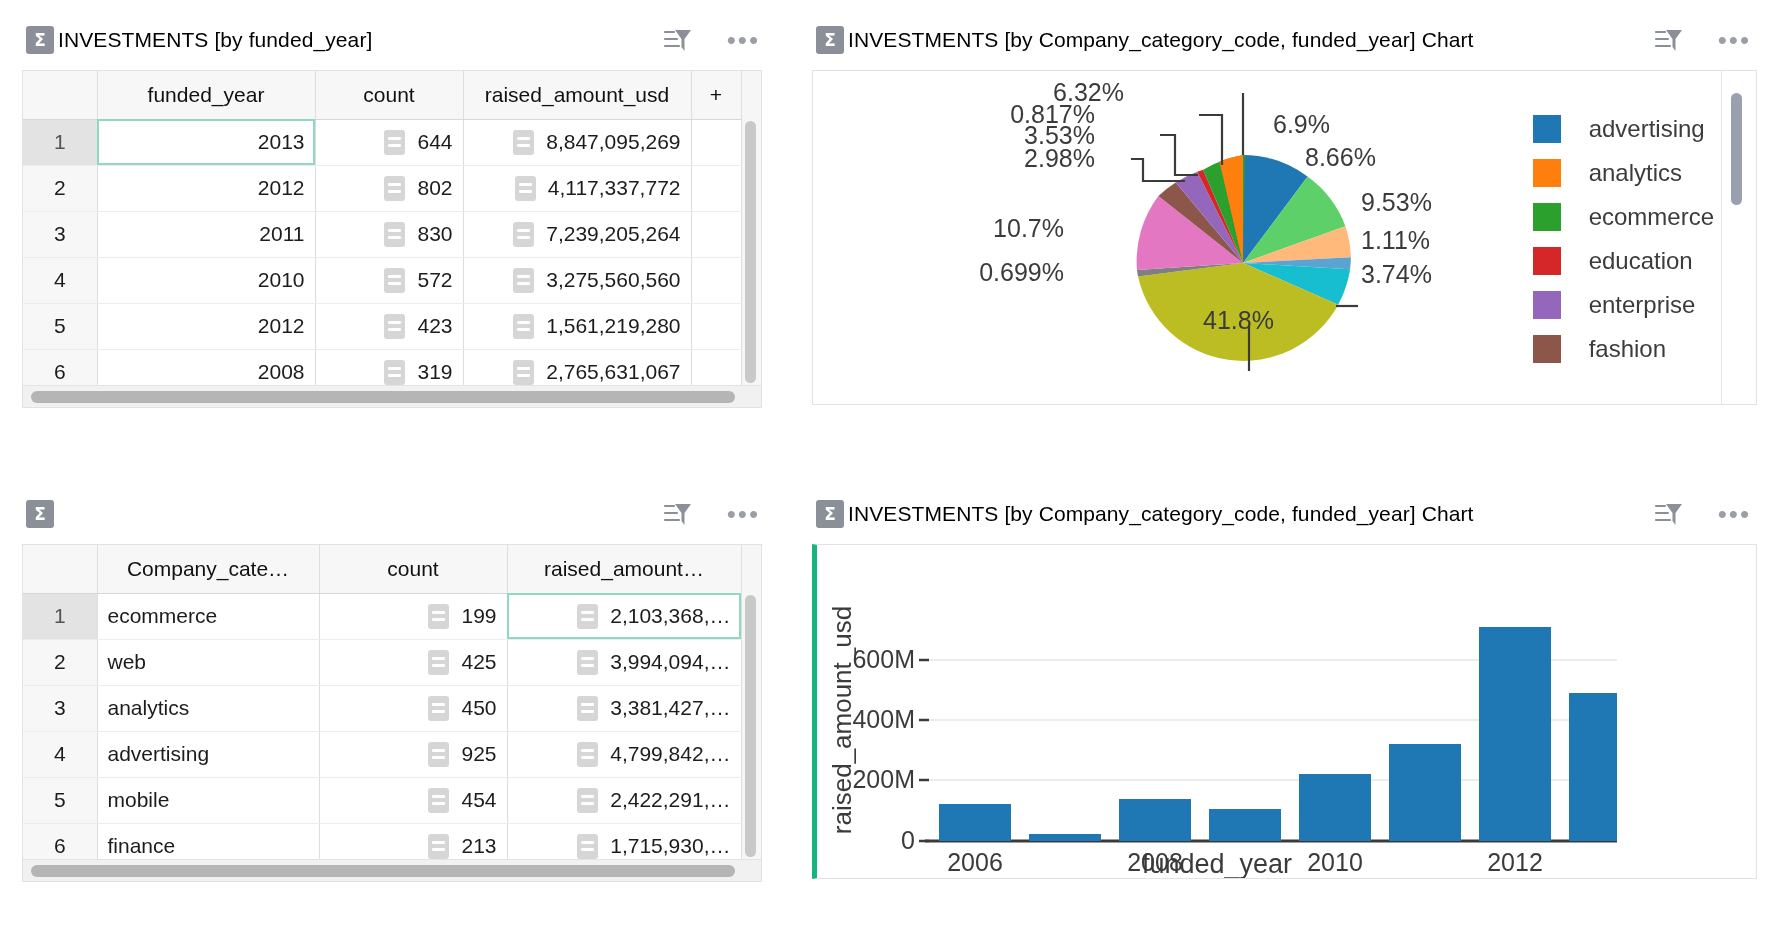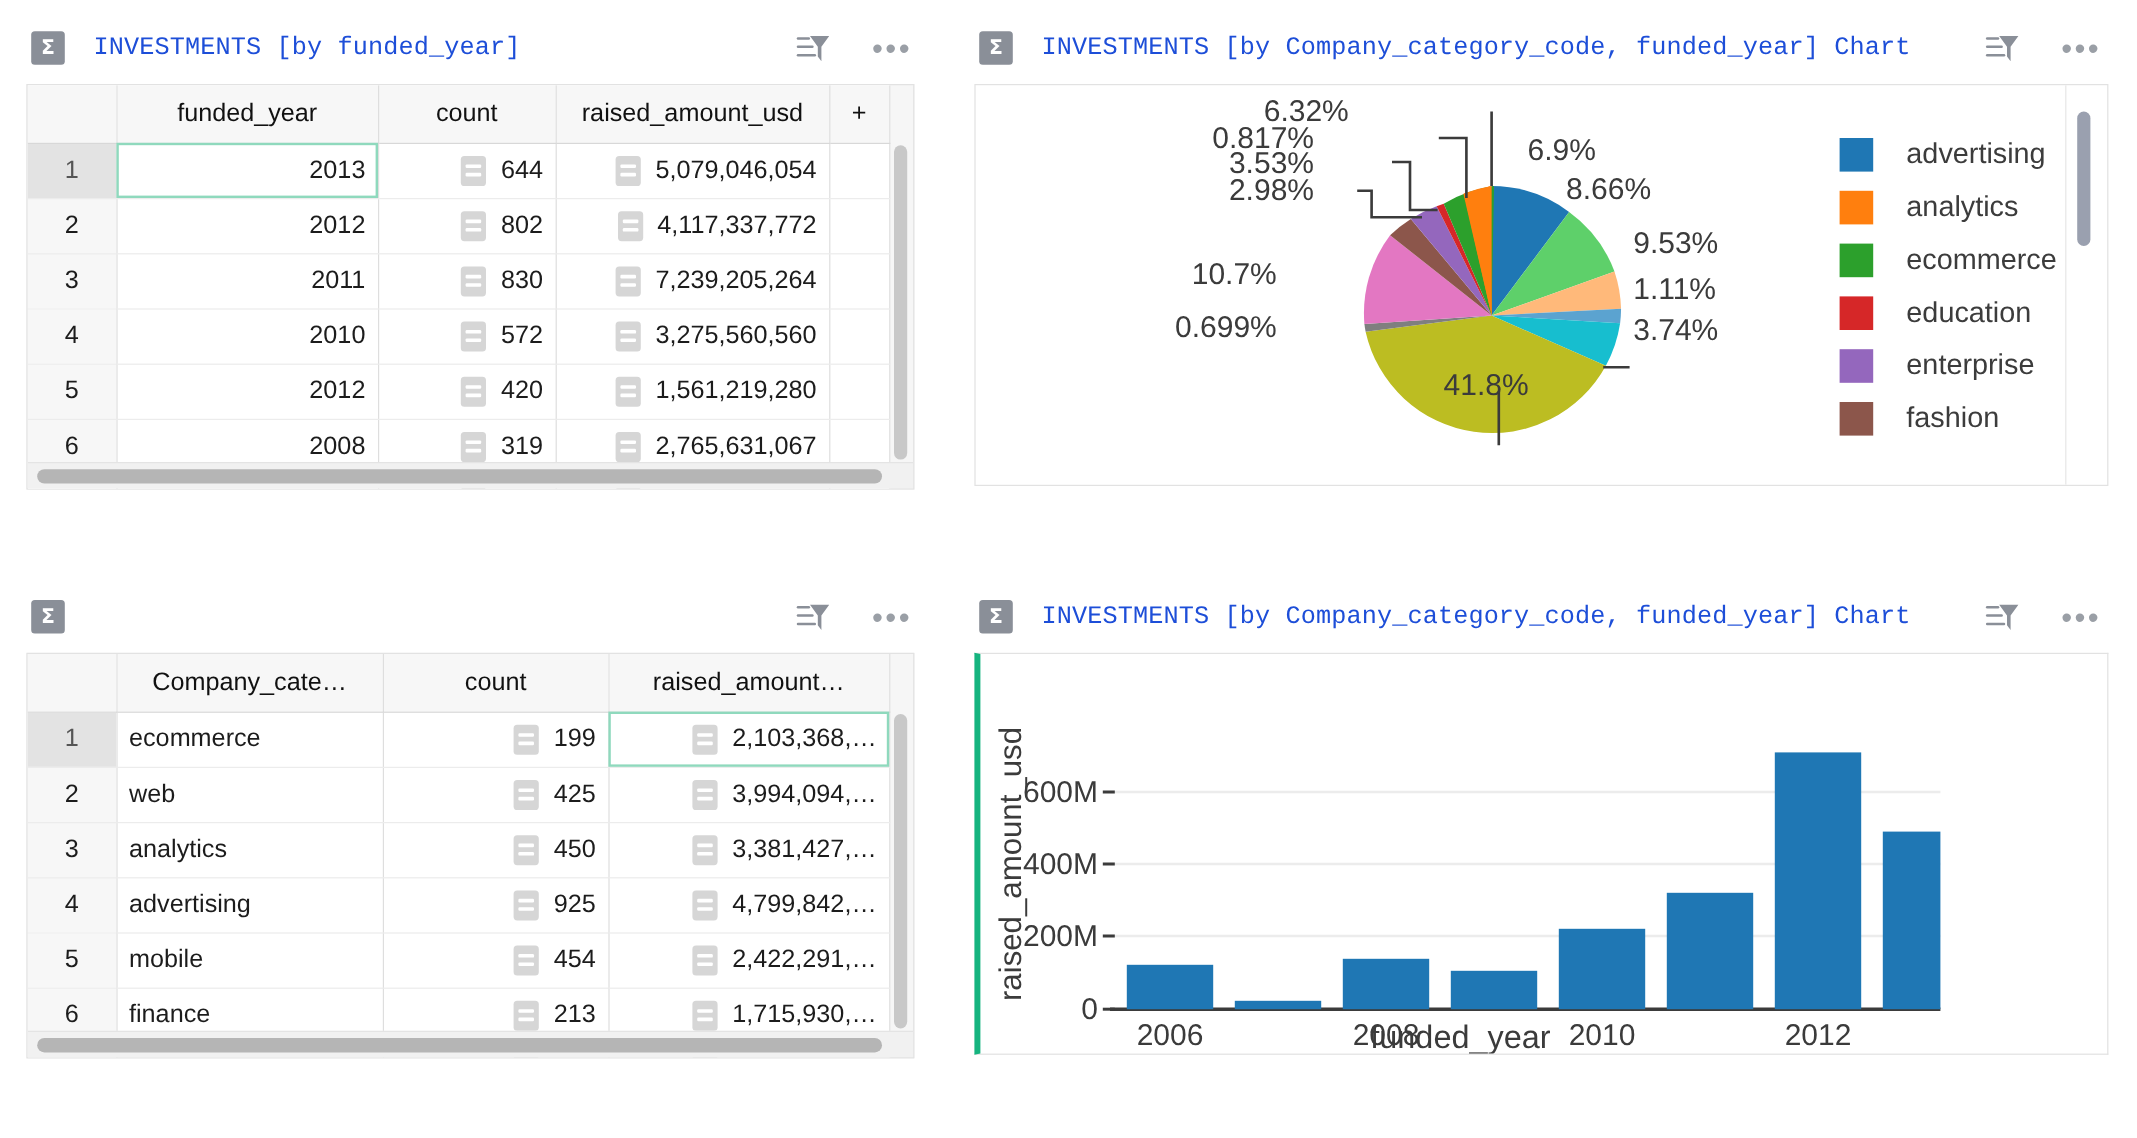--- a/index.html
+++ b/index.html
@@ -28,26 +28,25 @@
     width: 28px; height: 28px;
     background: #8a8f98;
     color: #ffffff;
     border-radius: 3px;
     display: flex; align-items: center; justify-content: center;
     font-size: 17px; font-weight: bold;
     font-family: "DejaVu Sans", sans-serif;
     flex: 0 0 auto;
   }
   .panel-title {
-    margin-left: 24px;
+    margin-left: 4px;
     font-size: 21px;
-    color: #1d4ed8;
+    color: #000000;
     white-space: nowrap;
     letter-spacing: 0.1px;
-    font-family: Liberation Mono, monospace;
   }
   .header-actions {
     margin-left: auto;
     display: flex; align-items: center; gap: 34px;
     padding-right: 8px;
   }
   .icon-btn { cursor: pointer; line-height: 0; }
   .dots { font-size: 26px; color: #9a9fa6; letter-spacing: 2px; line-height: 10px; }
 
   
@@ -196,21 +195,21 @@
             <td class="num active-cell">2013</td>
             <td class="num">
               <div class="cellflex right">
                   <span class="badge"></span>
                   <span>644</span>
                 </div>
             </td>
             <td class="num">
               <div class="cellflex right">
                   <span class="badge"></span>
-                  <span>5,079,046,054</span>
+                  <span>8,847,095,269</span>
                 </div>
             </td>
             <td></td>
           </tr>
           <tr>
             <td class="col-idx">2</td>
             <td class="num">2012</td>
             <td class="num">
               <div class="cellflex right">
                   <span class="badge"></span>
@@ -258,21 +257,21 @@
                 </div>
             </td>
             <td></td>
           </tr>
           <tr>
             <td class="col-idx">5</td>
             <td class="num">2012</td>
             <td class="num">
               <div class="cellflex right">
                   <span class="badge"></span>
-                  <span>420</span>
+                  <span>423</span>
                 </div>
             </td>
             <td class="num">
               <div class="cellflex right">
                   <span class="badge"></span>
                   <span>1,561,219,280</span>
                 </div>
             </td>
             <td></td>
           </tr>

